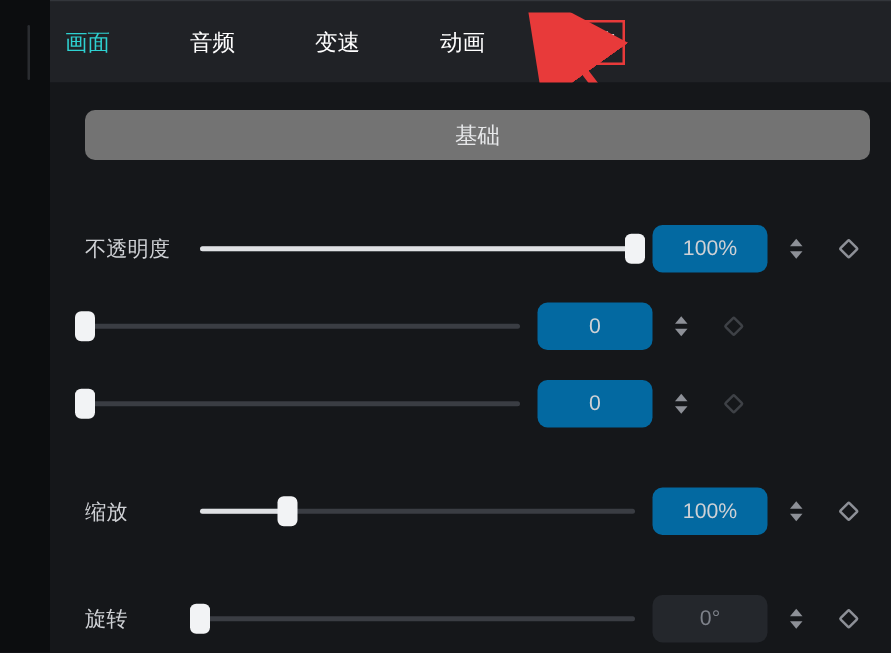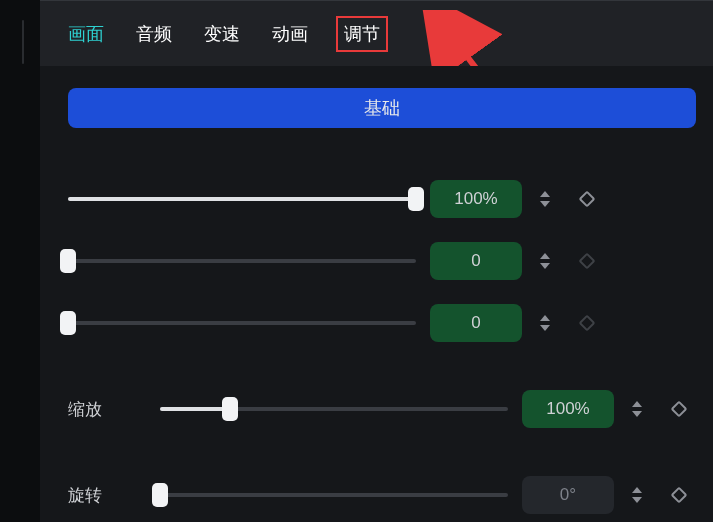--- a/index.html
+++ b/index.html
@@ -16,22 +16,22 @@
     background: #0c0d0f;
   }
   .left-gutter::after{
     content:""; position:absolute; left:22px; top:20px; width:2px; height:44px;
     background:#2a2c30; border-radius:2px;
   }
   .top-tabs {
     position: absolute; left: 40px; top: 0; right: 0; height: 66px;
     background: #202226;
     display: flex; align-items: center;
-    padding-left: 28px;
-    gap: 32px;
+    padding-left: 12px;
+    gap: 64px;
     border-top: 1px solid #33363b;
   }
   .top-tab {
     font-size: 18px;
     color: #ffffff;
     cursor: pointer;
     position: relative;
   }
   .top-tab.active { color: #2ed1d1; }
   .top-tab.highlight {
@@ -53,21 +53,21 @@
     overflow: hidden;
   }
   .sub-tab {
     flex: 1;
     display: flex; align-items: center; justify-content: center;
     font-size: 18px;
     color: #9fa3aa;
     cursor: pointer;
   }
   .sub-tab.active {
-    background: #1d4ed8;
+    background: #737373;
     color: #e7e8ea;
     text-align: right;
   }
   .controls { padding-top: 40px; }
   .row {
     display: flex; align-items: center;
     height: 62px;
     gap: 14px;
   }
   .row.gap-top { margin-top: 24px; }
@@ -92,21 +92,21 @@
     position: absolute; left: 0; top: 50%; transform: translateY(-50%);
     height: 4px; background: #dfe1e4; border-radius: 2px;
   }
   .slider-thumb {
     position: absolute; top: 50%; transform: translate(-50%, -50%);
     width: 16px; height: 24px;
     background: #f2f3f5; border-radius: 5px;
   }
   .value-box {
     width: 92px; height: 38px;
-    background: #14532d;
+    background: #0369a1;
     border-radius: 8px;
     display: flex; align-items: center; justify-content: center;
     font-size: 17px; color: #cfd1d5;
     flex-shrink: 0;
   }
   .stepper {
     width: 18px; height: 36px;
     display: flex; flex-direction: column; justify-content: center;
     gap: 4px;
     flex-shrink: 0;
@@ -166,20 +166,21 @@
 </svg>
 
 <div class="panel">
   <div class="sub-tabs">
     <div class="sub-tab active">基础</div>
   </div>
 
   <div class="controls">
 
     <div class="row">
+      <div class="row-label">不透明度</div>
       <div class="slider">
         <div class="slider-track"></div>
         <div class="slider-fill" style="width: 100%;"></div>
         <div class="slider-thumb" style="left: 100%;"></div>
       </div>
       <div class="value-box">100%</div>
       <div class="stepper">
           <div class="up"></div>
           <div class="down"></div>
         </div>

